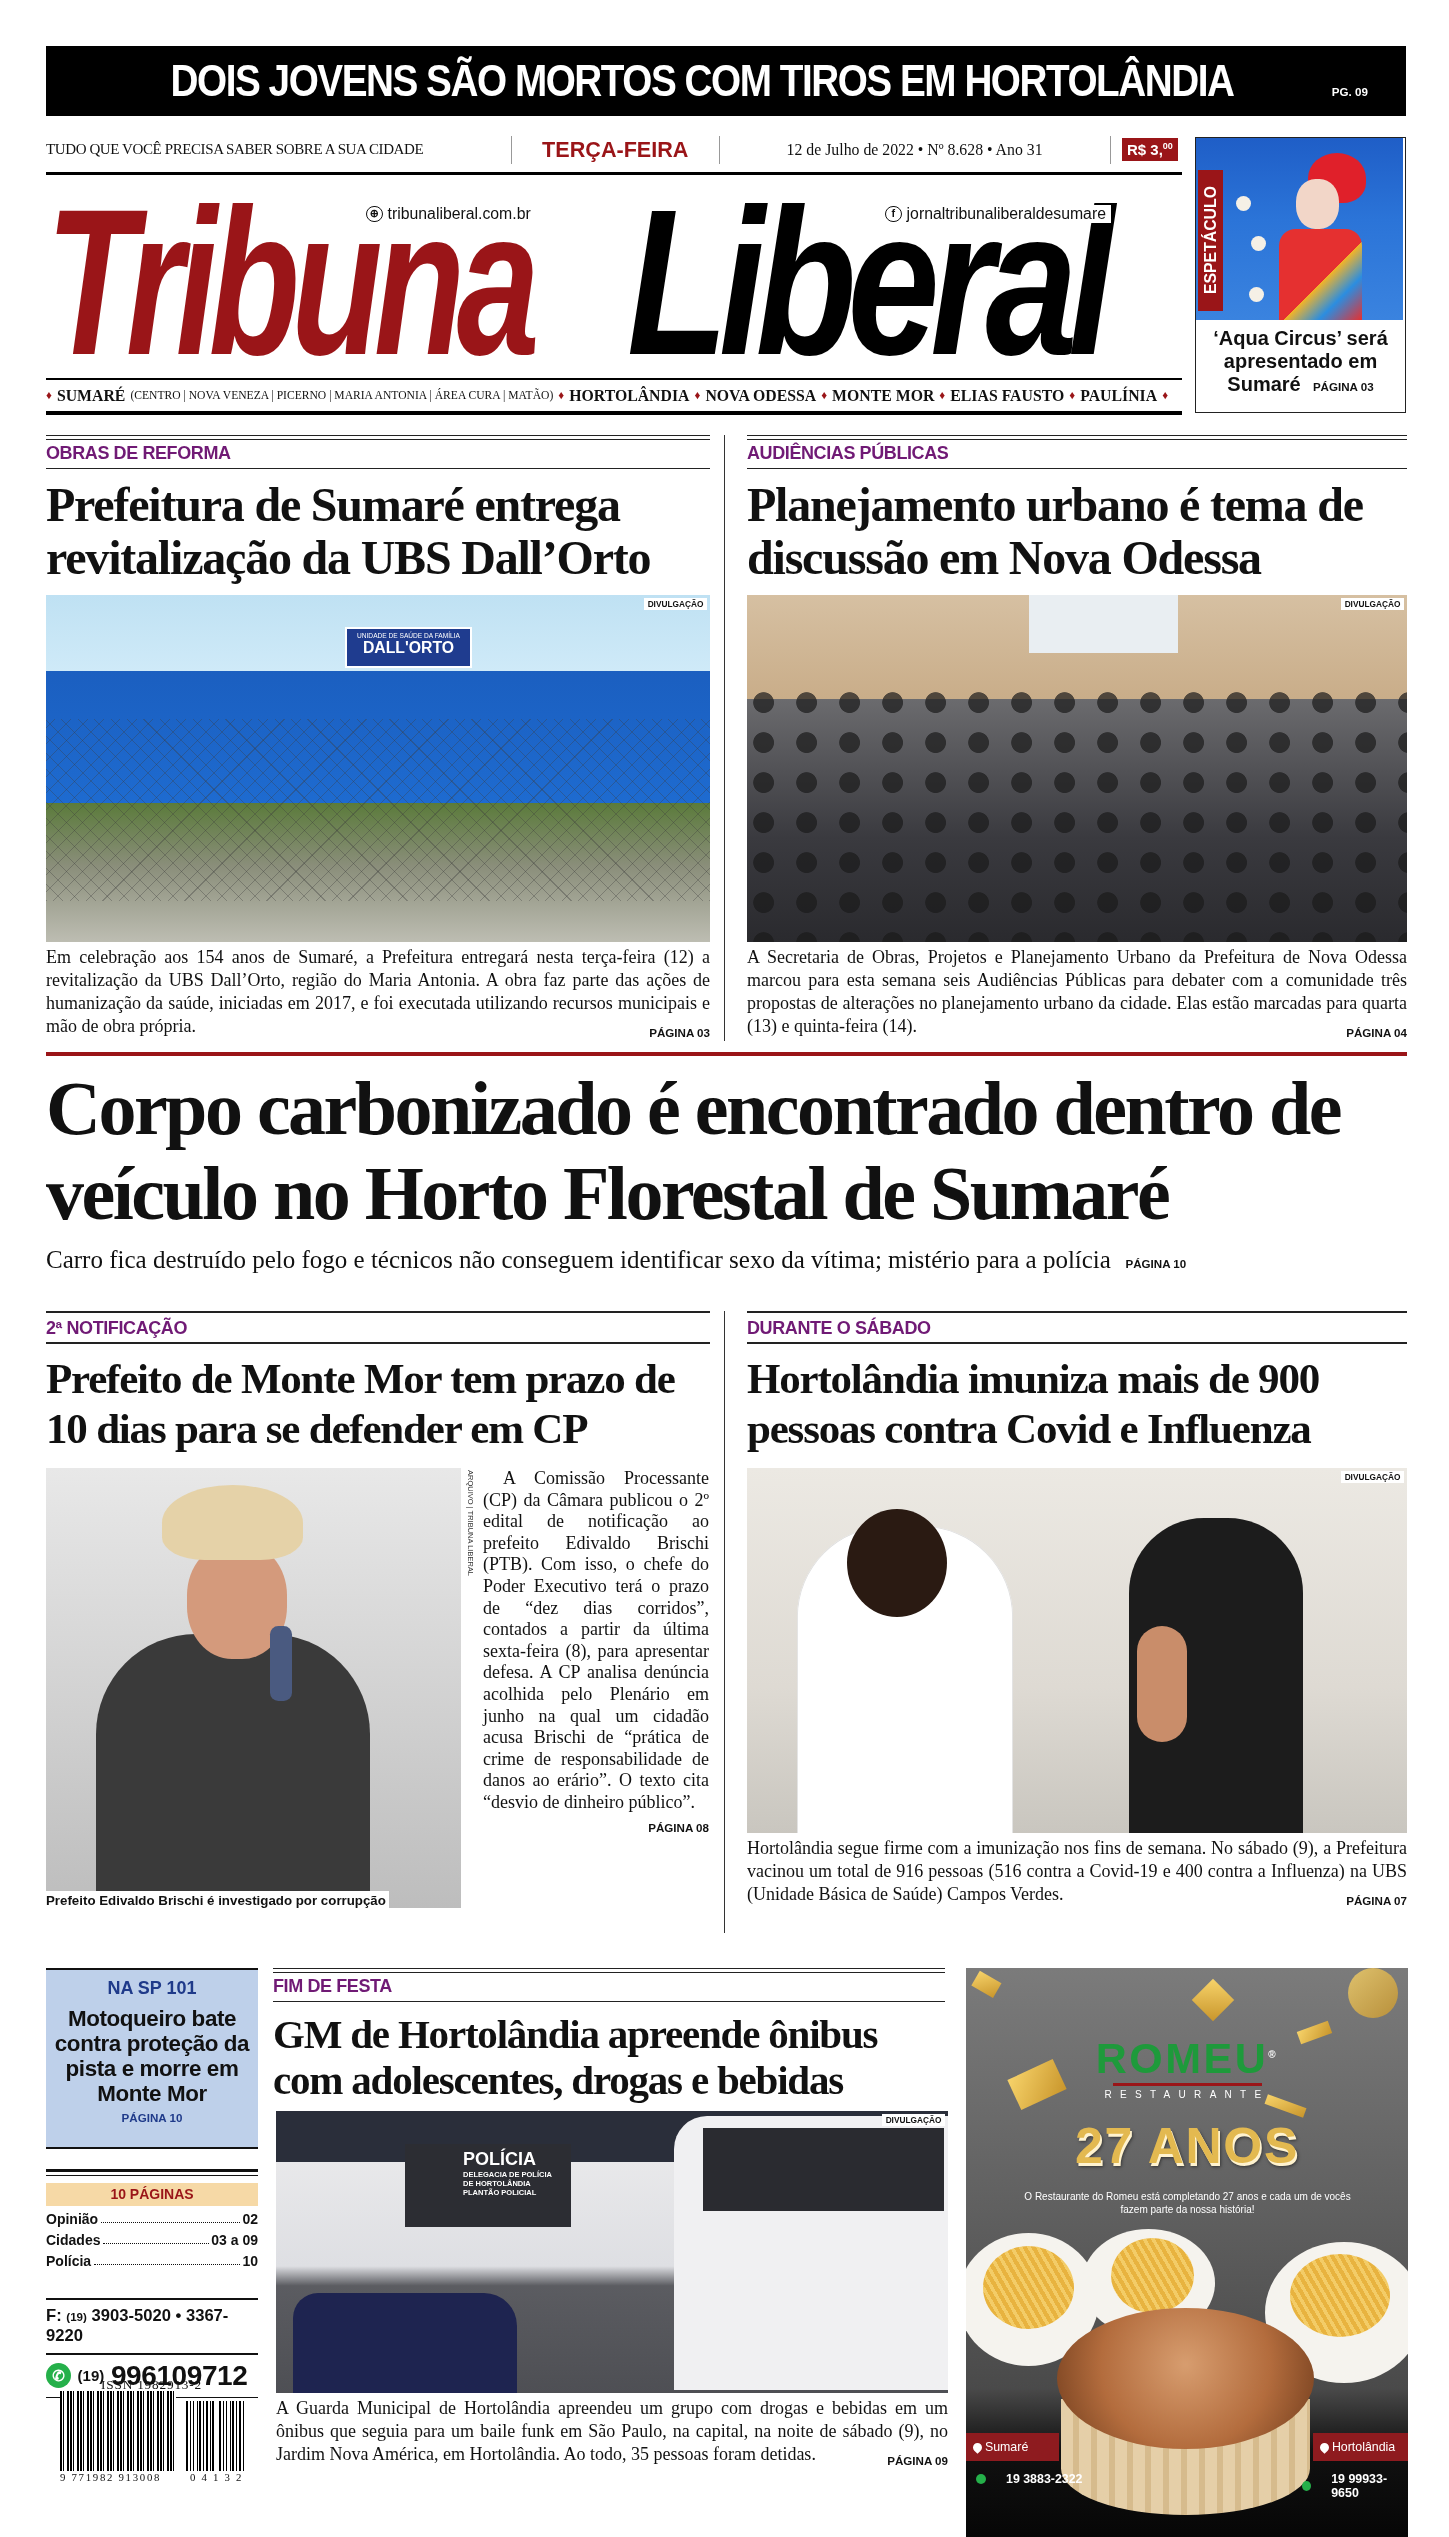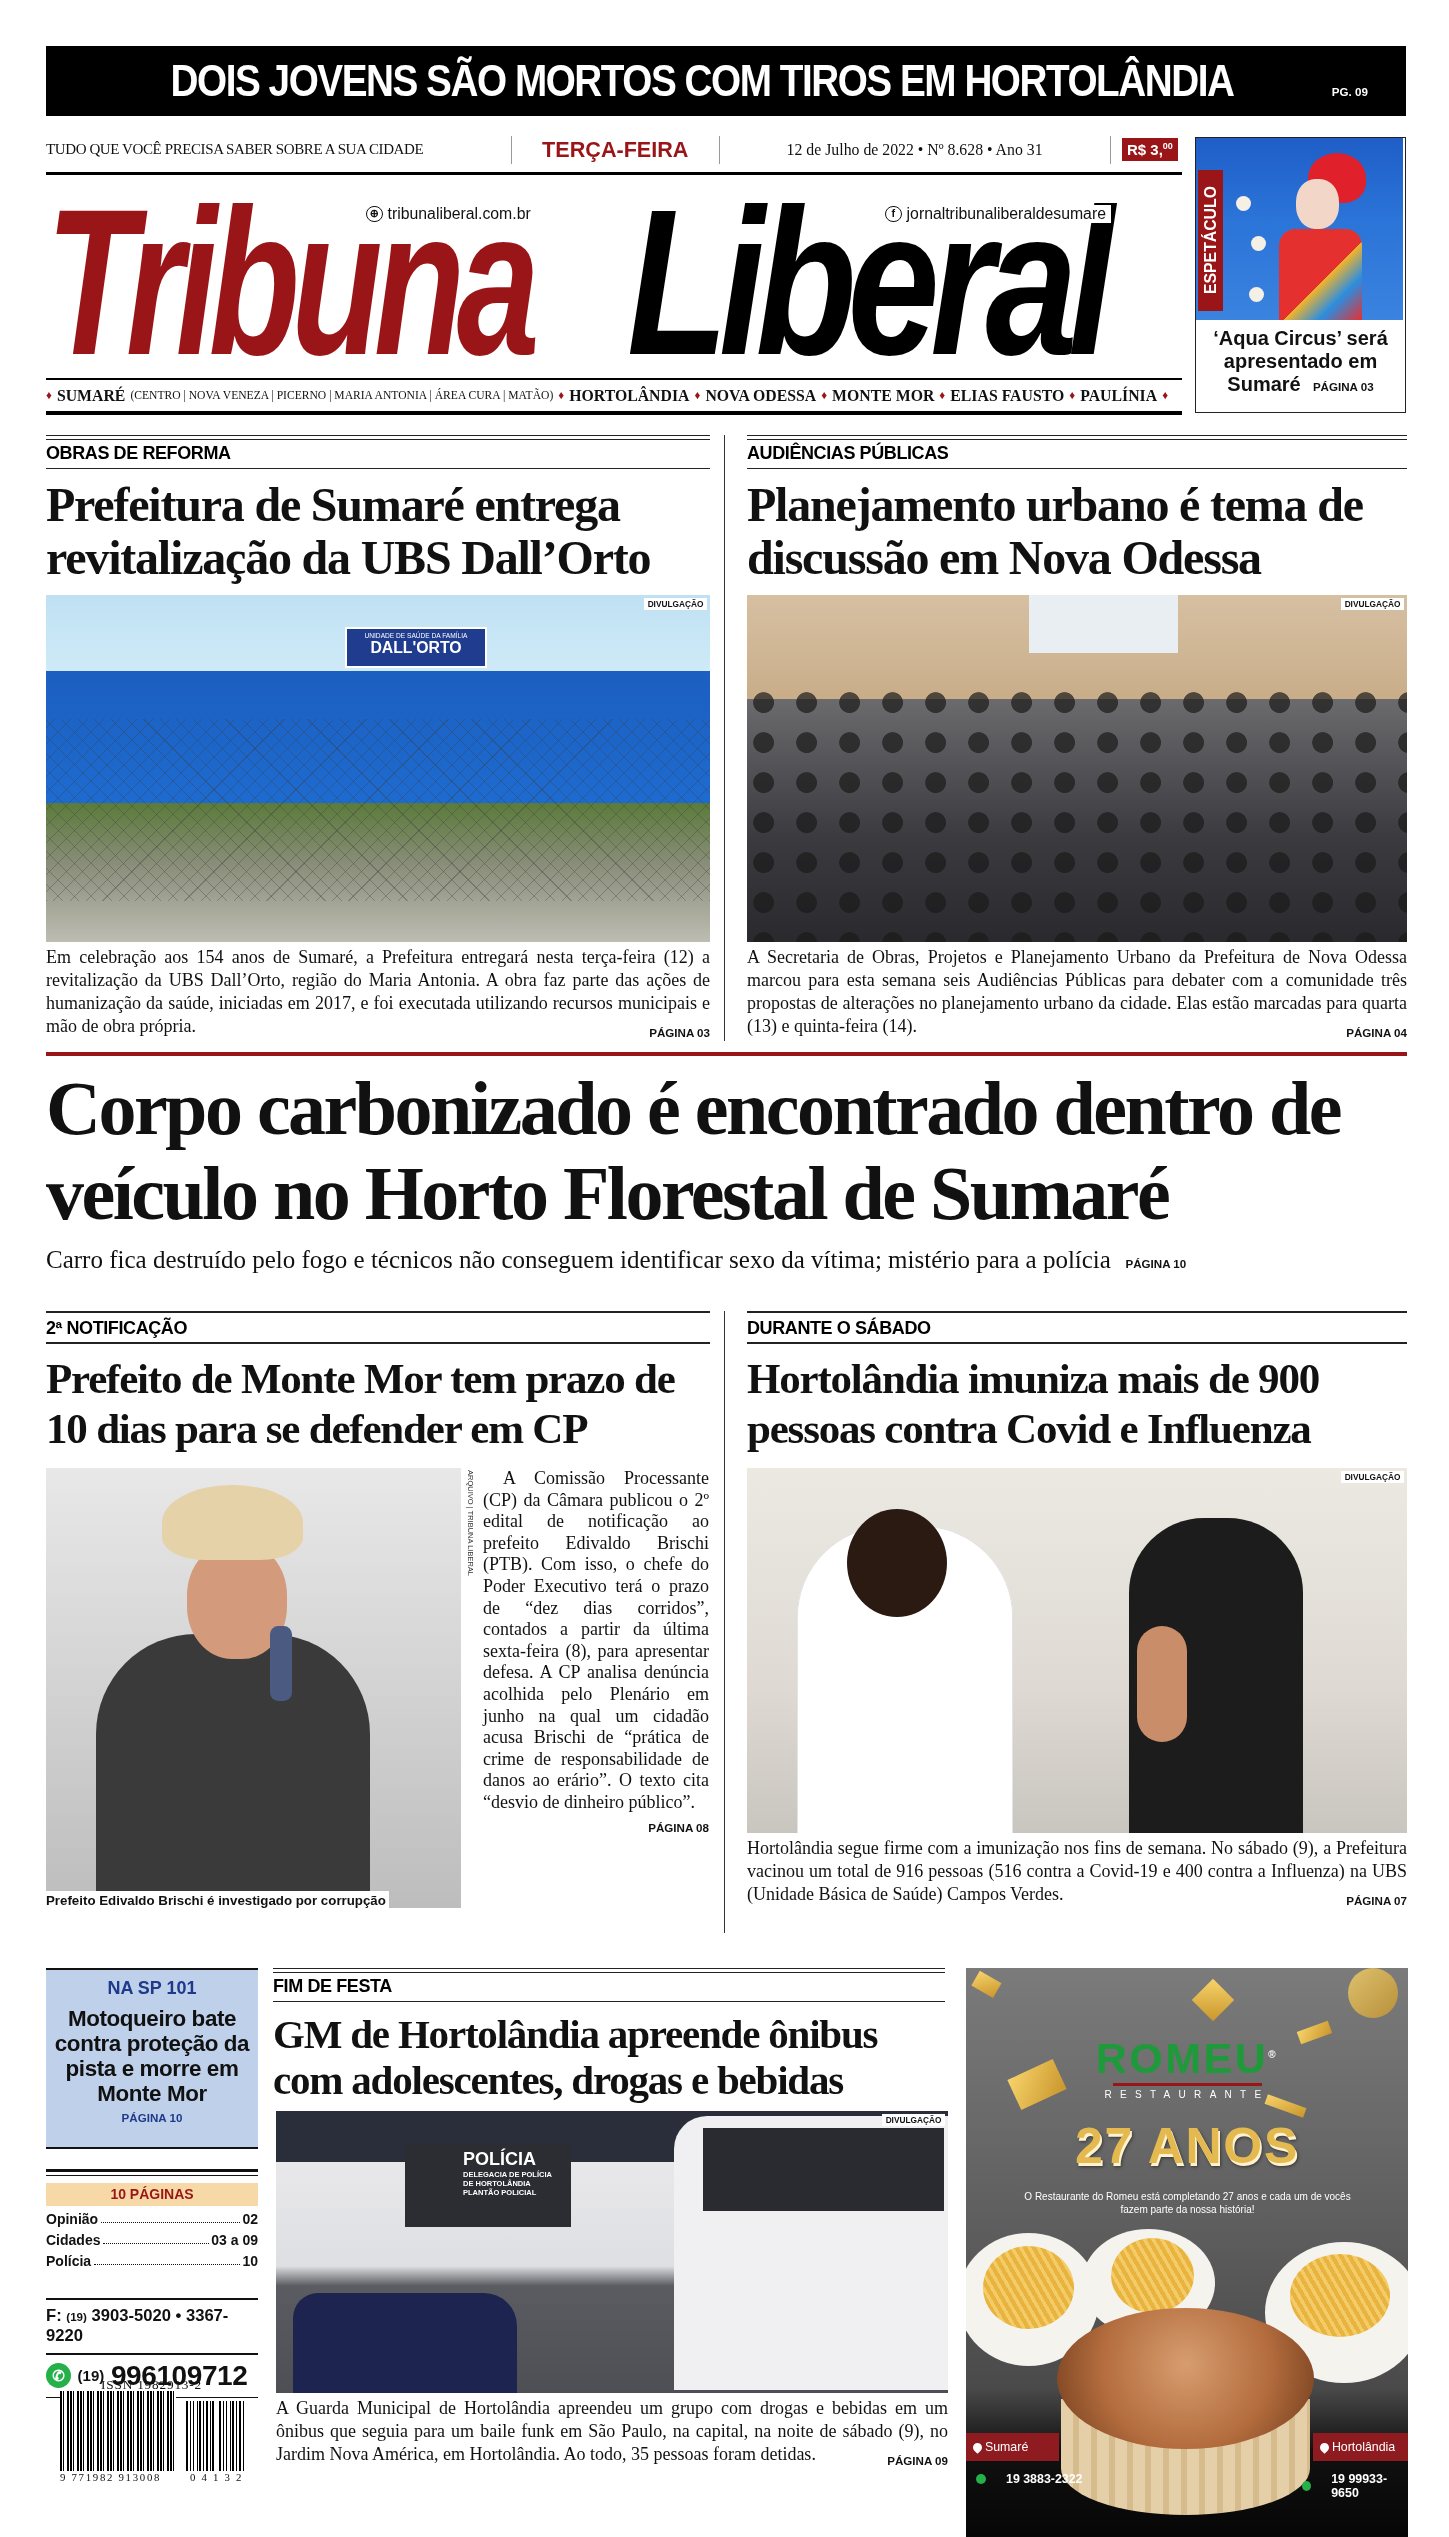--- a/index.html
+++ b/index.html
@@ -45,33 +45,33 @@
   .esp-photo .clown-hat { position: absolute; left: 112px; top: 15px; width: 58px; height: 50px; background: #e0202a; border-radius: 50% 50% 40% 40%; }
   .esp-photo .clown-face { position: absolute; left: 100px; top: 41px; width: 43px; height: 50px; background: #f2d6c8; border-radius: 45%; }
   .esp-photo .clown-body { position: absolute; left: 83px; top: 91px; width: 83px; height: 91px; background: linear-gradient(135deg,#e53030 0%, #e53030 55%, #f3b427 55%, #2b8de0 75%, #e53030 100%); border-radius: 16.6px 16.6px 0 0; }
   .esp-photo .ball { position: absolute; width: 15px; height: 15px; background: #f5f0e6; border-radius: 50%; }
   .esp-label { position: absolute; left: 1.7px; top: 31.5px; width: 25px; height: 141px; background: #9a1518; color: #fff; font-family: "Liberation Sans", sans-serif; font-weight: 700; font-size: 15.8px; writing-mode: vertical-rl; transform: rotate(180deg); display: flex; align-items: center; justify-content: center; }
   .esp-title { position: absolute; left: 5px; top: 189px; width: 199px; text-align: center; font-family: "Liberation Sans", sans-serif; font-weight: 700; font-size: 20px; line-height: 23px; }
   .esp-title .pg { font-size: 11.6px; margin-left: 6.6px; }
 
   
   .rule-double { height: 5px; border-top: 1.7px solid #222; border-bottom: 1.7px solid #222; }
-  .kicker { font-family: "Liberation Sans", sans-serif; font-weight: 700; color: #000000; font-size: 18px; letter-spacing: -0.4px; }
+  .kicker { font-family: "Liberation Sans", sans-serif; font-weight: 700; color: #701a75; font-size: 18px; letter-spacing: -0.4px; }
   .kicker-rule { height: 1.7px; background: #222; }
   .headline { font-family: "Liberation Serif", serif; font-weight: 700; letter-spacing: -1.2px; color: #111; }
   .credit { position: absolute; top: 3.3px; right: 3.3px; background: #fff; font-family: "Liberation Sans", sans-serif; font-size: 8.3px; padding: 0.8px 3.3px; font-weight: 700; }
   .body-text { font-family: "Liberation Serif", serif; font-size: 18px; line-height: 23px; text-align: justify; color: #111; }
   .pg-ref { font-family: "Liberation Sans", sans-serif; font-weight: 700; font-size: 11.6px; float: right; margin-top: 5.8px; }
   .col-divider { width: 0.8px; background: #333; }
   .red-rule { height: 4.1px; background: #9a1518; }
 
   
   .photo { position: absolute; overflow: hidden; }
   .ubs-photo { background: linear-gradient(180deg, #bfe1f3 0%, #cfeaf8 22%, #1b5fc0 22%, #1e6bd0 60%, #5b7b3b 60%, #8a8e7a 78%, #bdbdb2 100%); }
-  .ubs-sign { position: absolute; left: 299px; top: 31.5px; width: 142px; height: 41px; background: #1f3c8f; border: 2.5px solid #fff; color: #fff; font-family: "Liberation Sans", sans-serif; text-align: center; }
+  .ubs-sign { position: absolute; left: 299px; top: 31.5px; width: 127px; height: 41px; background: #1f3c8f; border: 2.5px solid #fff; color: #fff; font-family: "Liberation Sans", sans-serif; text-align: center; }
   .ubs-sign .s1 { font-size: 6.6px; margin-top: 3.3px; }
   .ubs-sign .s2 { font-size: 15.8px; font-weight: 700; }
   .fence { position: absolute; left: 0; top: 124px; width: 100%; height: 182px; background-image: repeating-linear-gradient(45deg, rgba(60,60,60,0.35) 0 0.8px, transparent 0.8px 11.6px), repeating-linear-gradient(-45deg, rgba(60,60,60,0.35) 0 0.8px, transparent 0.8px 11.6px); }
   .meeting-photo { background: linear-gradient(180deg, #d6c0a2 0%, #c9ad89 30%, #6b6b6e 30%, #3a3a3f 70%, #2a2a2e 100%); }
   .screen { position: absolute; left: 282px; top: 0; width: 149px; height: 58px; background: #e9eef2; }
   .heads { position: absolute; left: 0; top: 91px; width: 100%; height: 257px; background-image: radial-gradient(circle at 16.6px 16.6px, #1a1a1a 10px, transparent 10.8px); background-size: 43px 40px; opacity: 0.7; }
   .mayor-photo { background: linear-gradient(180deg, #e8e8e8 0%, #d7d7d7 40%, #bdbdbd 100%); }
   .mayor-hat { position: absolute; left: 116px; top: 16.6px; width: 141px; height: 75px; background: #e5d2a8; border-radius: 50% 50% 30% 30%; }
   .mayor-face { position: absolute; left: 141px; top: 75px; width: 100px; height: 116px; background: #d49a7c; border-radius: 45%; }
   .mayor-shirt { position: absolute; left: 50px; top: 166px; width: 274px; height: 274px; background: #3a3a3a; border-radius: 100px 100px 0 0; }

